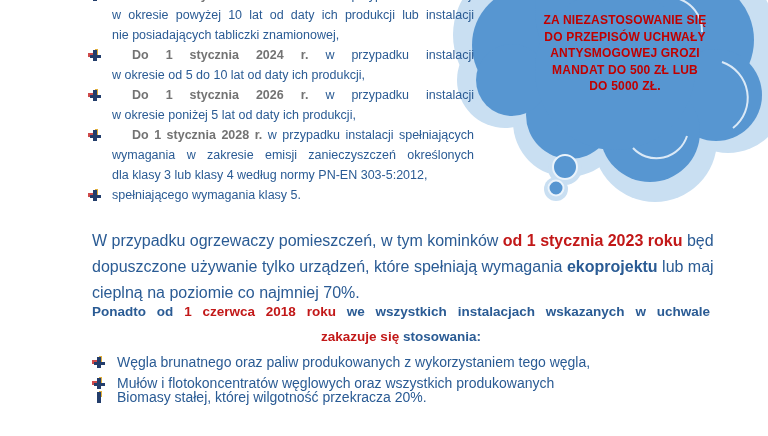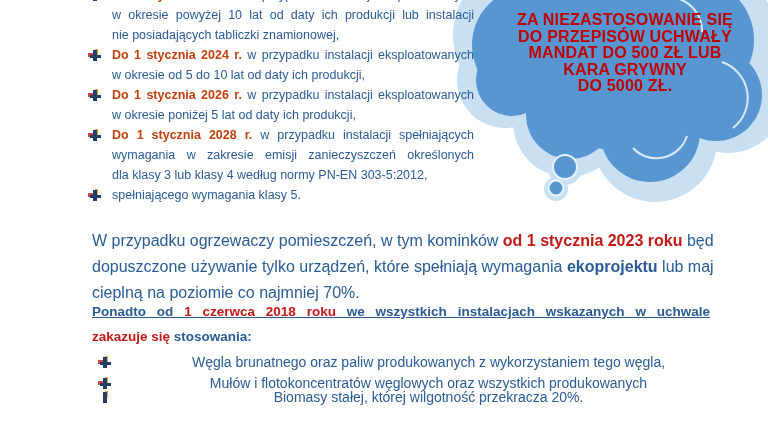--- a/index.html
+++ b/index.html
@@ -4,47 +4,47 @@
 <style>
   html,body{margin:0;padding:0;background:#ffffff;}
   .page{
     position:relative;width:768px;height:436px;background:#ffffff;overflow:hidden;
     font-family:"Liberation Sans",sans-serif;color:#2A5B94;
   }
   
   .cloud-svg{position:absolute;left:440px;top:-60px;width:330px;height:300px;}
   .cloud-text{
     position:absolute;left:502px;top:12px;width:246px;text-align:center;
-    font-weight:bold;font-size:16px;line-height:16.5px;color:#C00000;letter-spacing:.2px;z-index:3;
+    font-weight:bold;font-size:12px;line-height:16.5px;color:#C00000;letter-spacing:.2px;z-index:3;
   }
   
   .top-list{position:absolute;left:88px;top:-15px;width:386px;font-size:12.5px;z-index:2;}
   .t-item{display:flex;}
   .t-icon-col{flex:0 0 24px;padding-top:4px;}
   .t-lines{width:362px;}
   .t-line{height:20px;line-height:20px;overflow:hidden;text-align:justify;}
   .t-line.jl{text-align-last:justify;}
-  .lead{color:#c2410c;font-weight:bold;}
+  .lead{color:#737373;font-weight:bold;margin-left:20px;}
   
   .bullet{position:relative;display:inline-block;width:14px;height:13px;}
   .bullet .by{position:absolute;left:7px;top:0;width:3px;height:6px;background:#DFAE3C;}
   .bullet .br{position:absolute;left:0;top:4px;width:9px;height:4px;background:#CE4A4A;}
   .bullet .bn1{position:absolute;left:5px;top:1px;width:4px;height:11px;background:#233D6B;}
   .bullet .bn2{position:absolute;left:2px;top:6px;width:11px;height:3px;background:#233D6B;}
   
   .para1{position:absolute;left:92px;top:228px;width:622px;font-size:16px;z-index:2;}
   .para1 .p-line{height:26px;line-height:26px;white-space:nowrap;overflow:hidden;}
   .para2{position:absolute;left:92px;top:299px;width:618px;font-size:13.5px;font-weight:bold;z-index:2;}
-  .para2 .p-line{height:25px;line-height:25px;overflow:hidden;}
-  .para2 .p-line.jl{text-align:justify;text-align-last:justify;text-decoration:underline;}
+  .para2 .p-line{height:25px;line-height:25px;overflow:hidden;text-align:center;}
+  .para2 .p-line.jl{text-align:justify;text-align-last:justify;}
   .red{color:#C21818;font-weight:bold;}
   .bold-blue{font-weight:bold;text-align:center;}
   
   .bottom-list{position:absolute;left:92px;top:352px;width:648px;font-size:14px;z-index:2;}
-  .b-item{display:flex;text-align:center;}
+  .b-item{display:flex;}
   .b-item.clipped{margin-top:-6px;}
   .b-icon-col{flex:0 0 25px;padding-top:4px;}
   .b-lines{flex:1;}
   .b-line{height:20.5px;line-height:20.5px;white-space:nowrap;overflow:hidden;}
 </style>
 </head>
 <body>
 
 <div class="page">
 
@@ -77,22 +77,22 @@
     </g>
     <g fill="#5796D1" stroke="#EAF3FB" stroke-width="2">
       <circle cx="125" cy="227" r="12"></circle>
       <circle cx="116" cy="248" r="7.5"></circle>
     </g>
   </svg>
 
   <div class="cloud-text">
     <div>ZA NIEZASTOSOWANIE SIĘ</div>
     <div>DO PRZEPISÓW UCHWAŁY</div>
+    <div>ANTYSMOGOWEJ GROZI</div>
     <div>MANDAT DO 500 ZŁ LUB</div>
-    <div>KARA GRYWNY</div>
     <div>DO 5000 ZŁ.</div>
   </div>
 
   <div class="top-list">
 
     <div class="t-item">
       <span class="t-icon-col"><span class="bullet"><span class="bn1"></span></span></span>
       <div class="t-lines">
         <div class="t-line jl"><span class="lead">Do 1 stycznia 2022 r.</span> <span>w przypadku instalacji eksploatowanych</span></div>
         <div class="t-line jl">w okresie powyżej 10 lat od daty ich produkcji lub instalacji</div>

